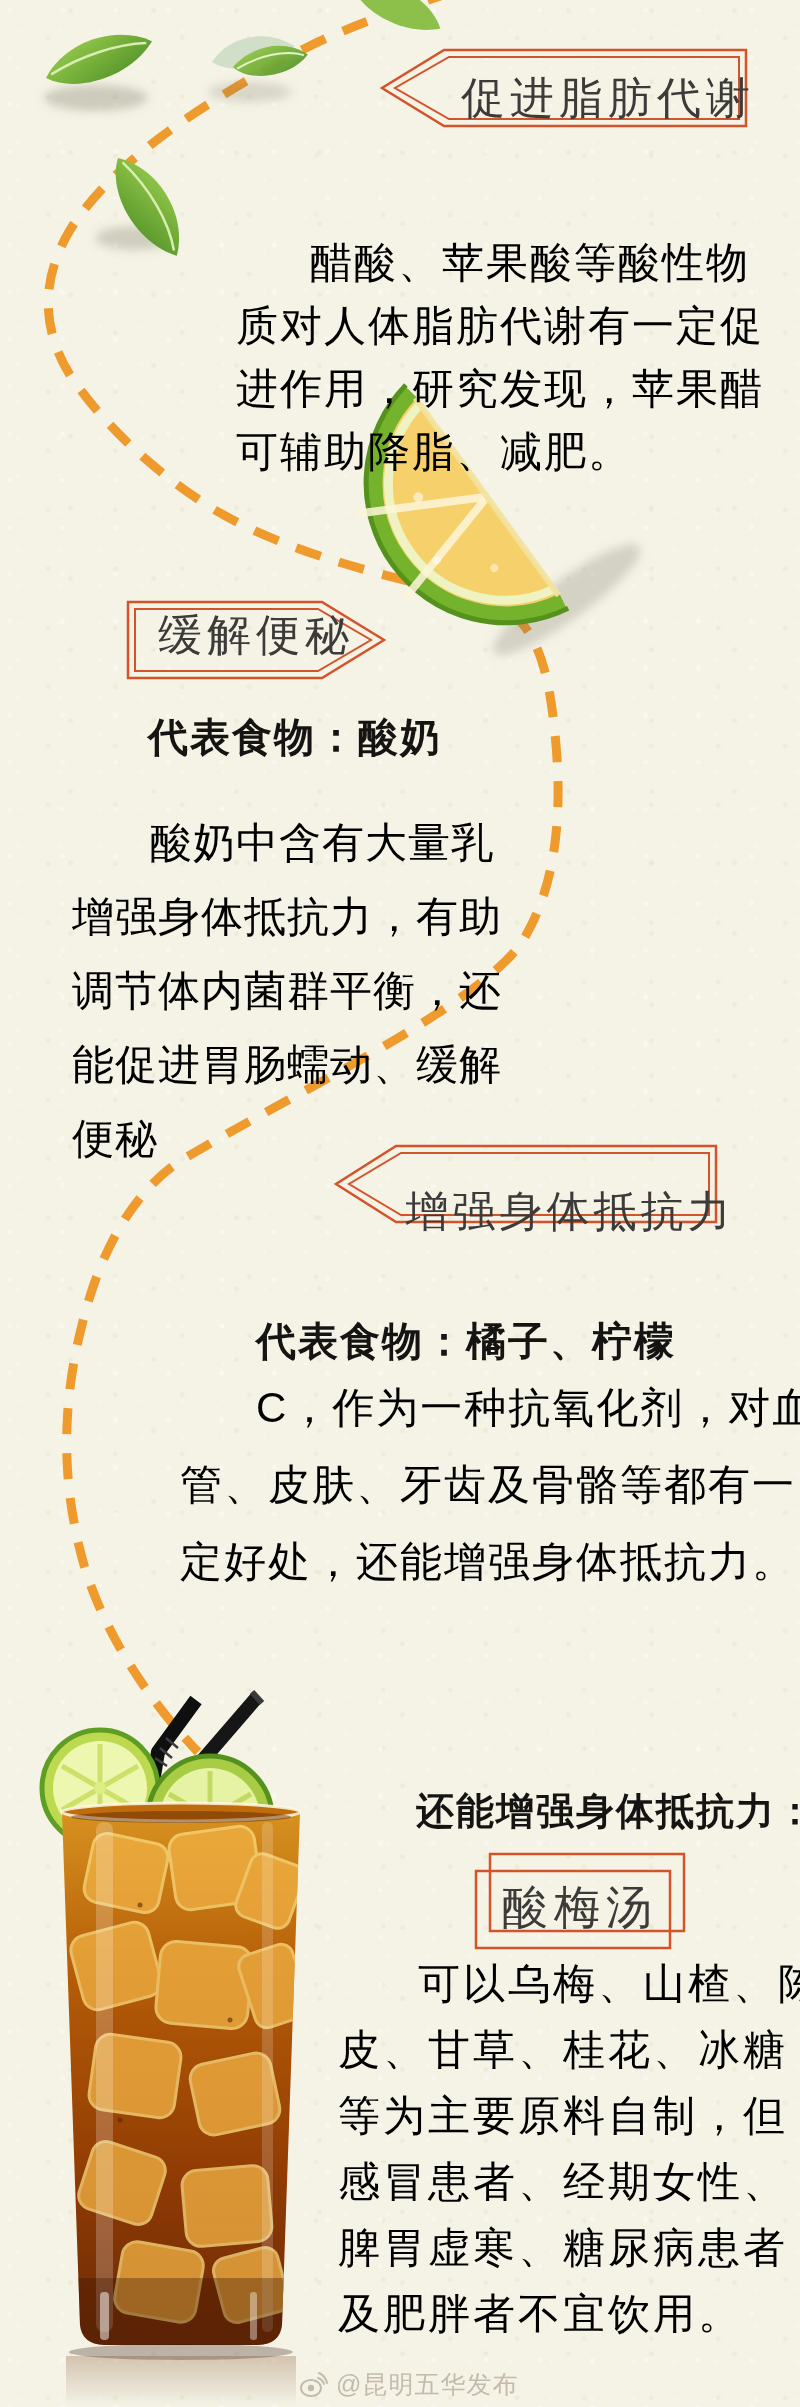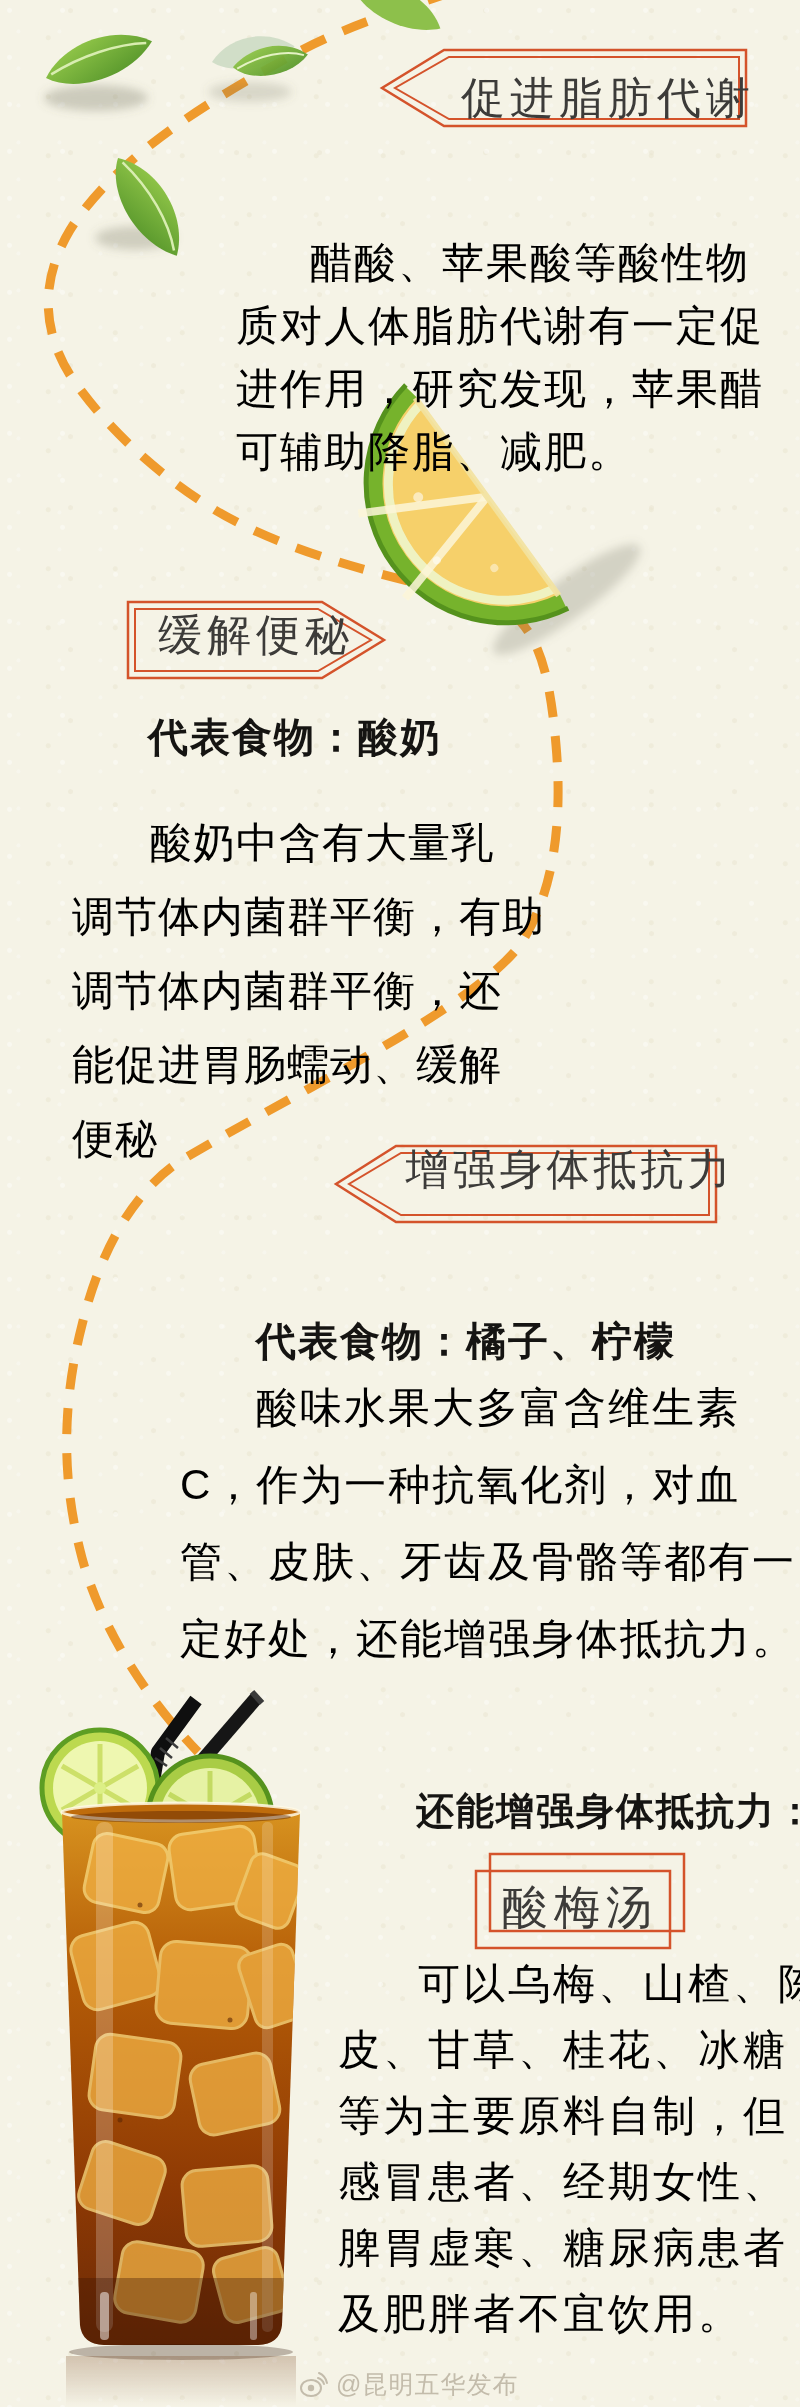--- a/index.html
+++ b/index.html
@@ -205,32 +205,31 @@
     <div class="ln">进作用，研究发现，苹果醋</div>
     <div class="ln">可辅助降脂、减肥。</div>
   </div>
 
   <div class="abs badge-label" style="left:128px;top:602px;width:256px;height:66px;padding-right:46px;font-size:44px;letter-spacing:5px;">
     <span>缓解便秘</span>
   </div>
   <div class="abs heading" style="left:148px;top:710px;">代表食物：酸奶</div>
   <div class="abs para p2 indent2" style="left:72px;top:806px;">
     <div class="ln">酸奶中含有大量乳</div>
-    <div class="ln">调节体内菌群平衡，有助</div>
+    <div class="ln">增强身体抵抗力，有助</div>
     <div class="ln">调节体内菌群平衡，还</div>
     <div class="ln">能促进胃肠蠕动、缓解</div>
     <div class="ln">便秘</div>
   </div>
 
-  <div class="abs badge-label" style="left:336px;top:1126px;width:380px;height:88px;padding-left:44px;font-size:43px;letter-spacing:4px;">
+  <div class="abs badge-label" style="left:336px;top:1168px;width:380px;height:88px;padding-left:44px;font-size:43px;letter-spacing:4px;">
     <span>增强身体抵抗力</span>
   </div>
   <div class="abs heading" style="left:256px;top:1314px;">代表食物：橘子、柠檬</div>
   <div class="abs para p3 indent3" style="left:180px;top:1369px;">
-    <div class="ln">酸味水果大多富含维生素</div>
     <div class="ln">C，作为一种抗氧化剂，对血</div>
     <div class="ln">管、皮肤、牙齿及骨骼等都有一</div>
     <div class="ln">定好处，还能增强身体抵抗力。</div>
   </div>
 
   <div class="abs heading" style="left:416px;top:1786px;font-size:38px;">还能增强身体抵抗力：</div>
   <div class="abs badge-label" style="left:470px;top:1866px;width:220px;height:84px;font-size:46px;letter-spacing:6px;">
     <span>酸梅汤</span>
   </div>
   <div class="abs para p4 indent4" style="left:338px;top:1951px;">

